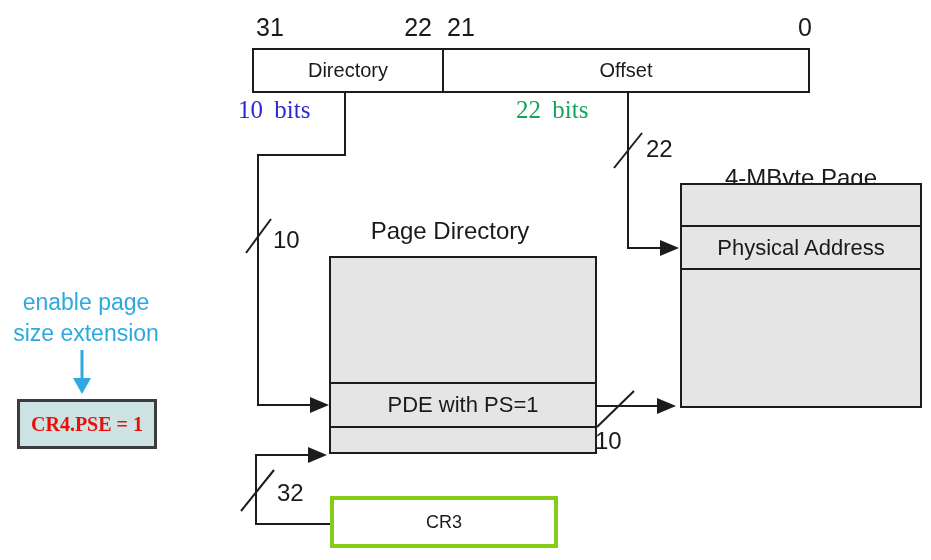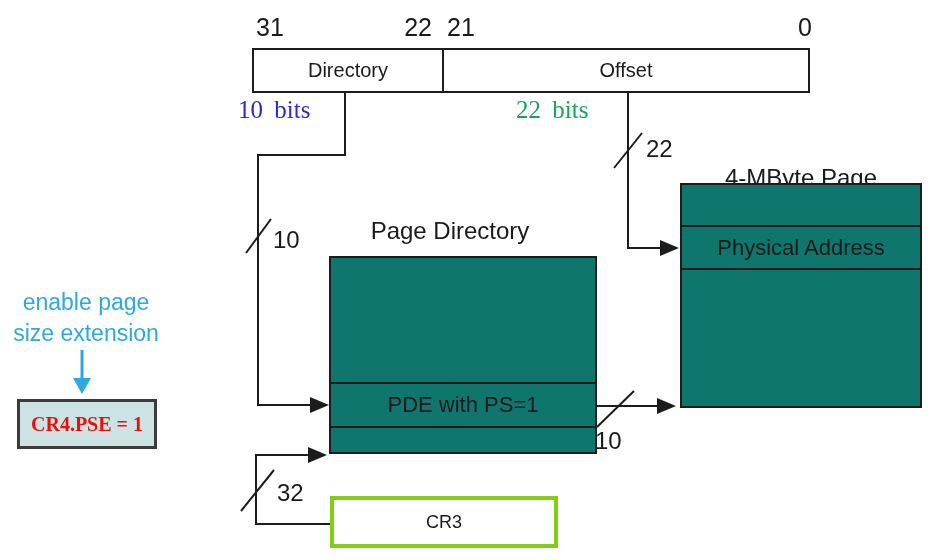--- a/index.html
+++ b/index.html
@@ -31,21 +31,21 @@
   .bit-label { font-size: 25px; line-height: 1; }
   .bits-note { font-size: 25px; line-height: 1; font-family: "Liberation Serif", serif; word-spacing: 5px; }
   .blue  { color: #2a2ace; }
   .green { color: #16a35e; }
 
   .width-label { font-size: 24px; line-height: 1; }
 
   
   .struct-title { font-size: 24px; text-align: center; line-height: 1; }
   .struct-box {
-    border: 2px solid #1c1c1c; box-sizing: border-box; background: #0f766e;
+    border: 2px solid #1c1c1c; box-sizing: border-box; background: #e5e5e5;
   }
   .struct-row {
     box-sizing: border-box; width: 100%;
     display: flex; align-items: center; justify-content: center;
     font-size: 22px;
   }
   .rule-bottom { border-bottom: 2px solid #1c1c1c; }
 
   .cr3-box {
     left: 330px; top: 496px; width: 228px; height: 52px;

